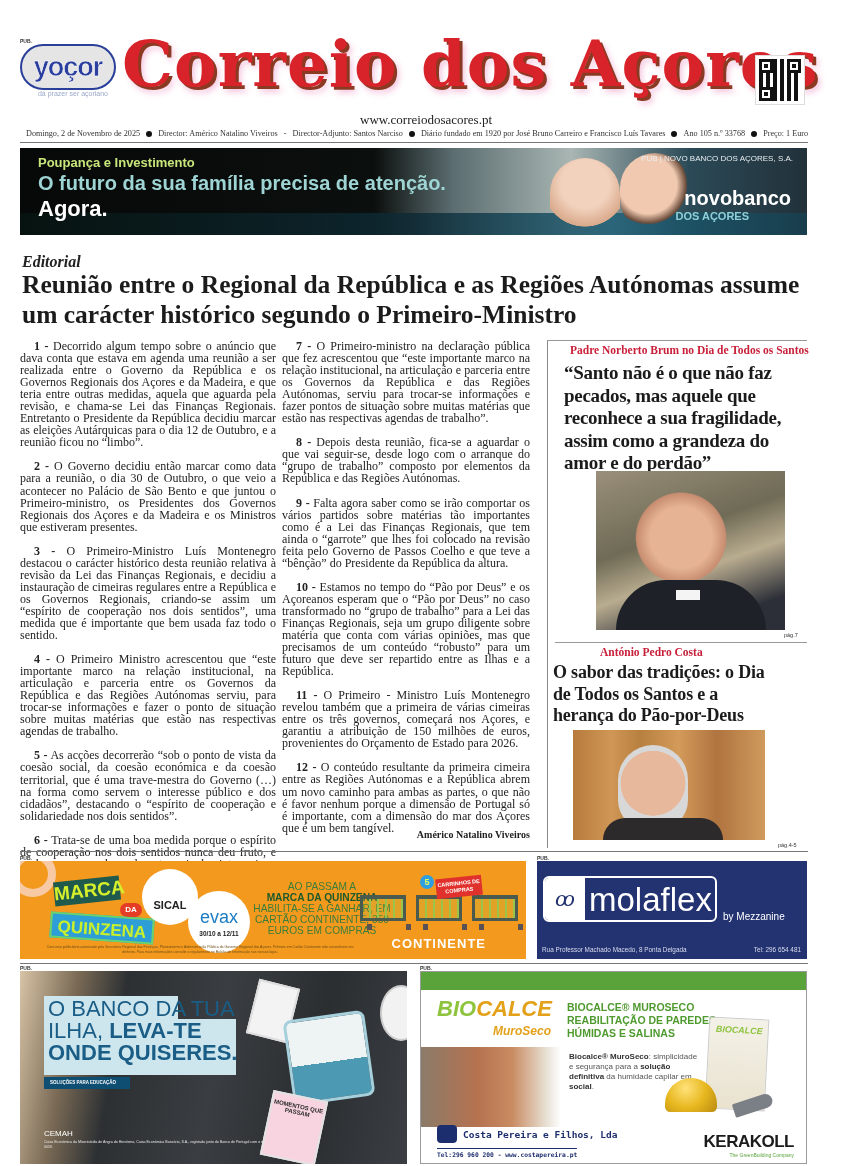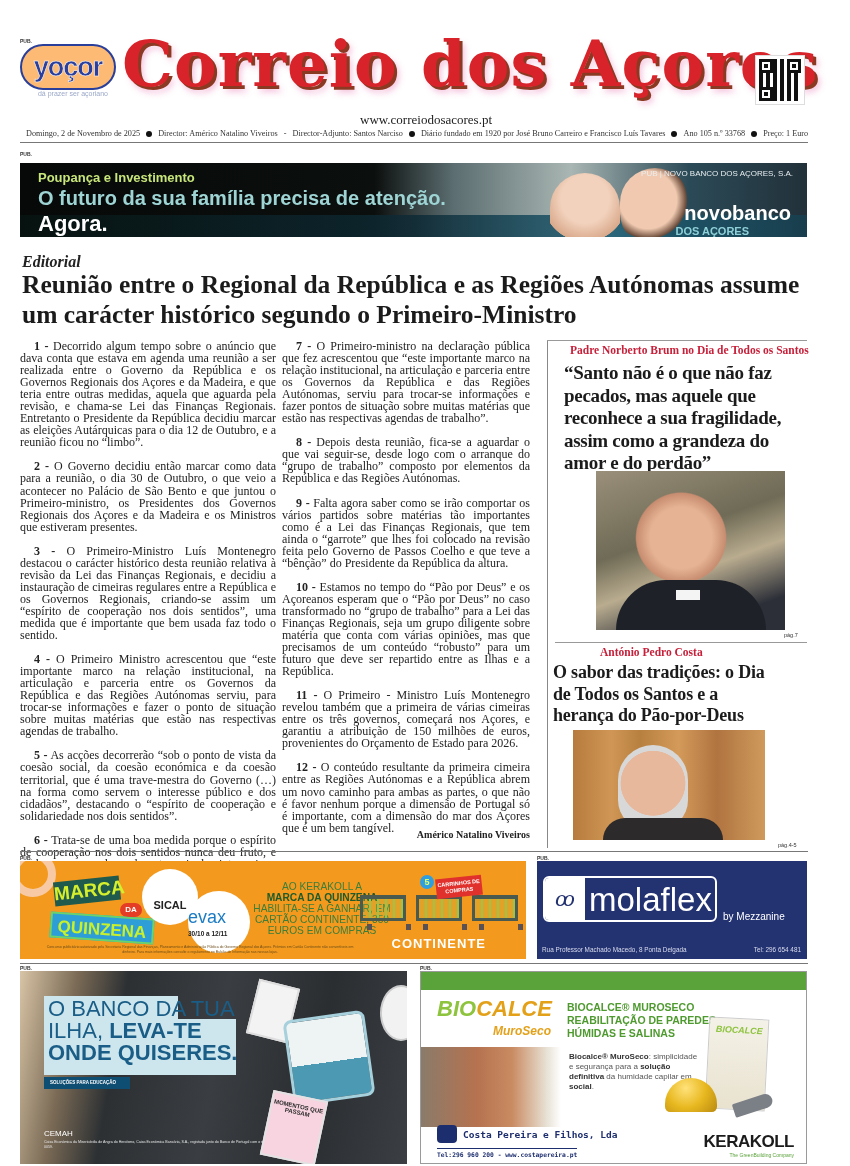--- a/index.html
+++ b/index.html
@@ -2,36 +2,36 @@
 <html><head>
 <meta charset="utf-8">
 <style>
   * { box-sizing: border-box; margin: 0; padding: 0; }
   html, body { width: 850px; height: 1166px; background: #ffffff; overflow: hidden; }
   body { position: relative; font-family: "Liberation Serif", serif; color: #1b1b1b; }
   .abs { position: absolute; }
   .pub { font-family: "Liberation Sans", sans-serif; font-size: 5px; font-weight: bold; color: #333; }
 
   
-  .yocor-cloud { left: 20px; top: 44px; width: 96px; height: 46px; border: 2px solid #2a3f9a; border-radius: 24px; background: #fdba74; display:flex; align-items:center; justify-content:center; }
+  .yocor-cloud { left: 20px; top: 44px; width: 96px; height: 46px; border: 2px solid #2a3f9a; border-radius: 24px; background: #e5e5e5; display:flex; align-items:center; justify-content:center; }
   .yocor-text { font-family: "Liberation Sans", sans-serif; font-weight: bold; font-size: 27px; color: #2b3f9e; letter-spacing: -1px; -webkit-text-stroke: 0.5px #fff; }
   .yocor-tag { left: 28px; top: 90px; width: 90px; font-family: "Liberation Sans", sans-serif; font-size: 7px; color: #9aa8c8; text-align: center; }
   .masthead-title { left: 122px; top: 26px; width: 620px; font-family: "DejaVu Serif", serif; font-weight: bold; font-size: 64px; color: #d8232a; letter-spacing: 1px; white-space: nowrap; text-shadow: 3px 3px 0 #8a3a22, 5px 6px 6px rgba(230,120,180,0.45); }
   .qr { left: 756px; top: 56px; width: 48px; height: 48px; background:
       repeating-linear-gradient(90deg, #111 0 4px, #fff 4px 7px),
       #fff; border: 3px solid #fff; outline: 1px solid #ddd; }
   .qr .corner { position:absolute; width:14px; height:14px; border:3px solid #111; background:#fff; }
   .qr .corner::after { content:""; position:absolute; left:2px; top:2px; width:4px; height:4px; background:#111; }
   .url { left: 360px; top: 112px; font-size: 13px; color: #222; }
   .dateline { left: 26px; top: 129px; width: 810px; font-size: 8.2px; color: #333; white-space: nowrap; display:flex; gap: 6px; align-items:center; }
   .dot { display:inline-block; width:6px; height:6px; border-radius:50%; background:#111; }
   .rule { left: 20px; width: 788px; height: 1px; background: #777; }
 
   
-  .banner-top { left: 20px; top: 163px; width: 787px; height: 74px; background: linear-gradient(90deg, #060908 0%, #0b0f0d 45%, #5b6d70 55%, #a9b6b3 70%, #2b4a57 85%, #22313a 100%); overflow: hidden; }
+  .banner-top { left: 20px; top: 148px; width: 787px; height: 87px; background: linear-gradient(90deg, #060908 0%, #0b0f0d 45%, #5b6d70 55%, #a9b6b3 70%, #2b4a57 85%, #22313a 100%); overflow: hidden; }
   .banner-top .water { position:absolute; left:0; bottom:0; width:100%; height:22px; background: linear-gradient(90deg, #071411 0%, #0e2a35 50%, #1d5e75 75%, #174050 100%); opacity:.85; }
   .banner-top .kicker { position:absolute; left:18px; top:7px; font-family:"Liberation Sans",sans-serif; font-weight:bold; font-size:13px; color:#c8e67a; }
   .banner-top .headline { position:absolute; left:18px; top:24px; font-family:"Liberation Sans",sans-serif; font-weight:bold; font-size:20px; color:#9ed4d4; white-space:nowrap; }
   .banner-top .agora { position:absolute; left:18px; top:48px; font-family:"Liberation Sans",sans-serif; font-weight:bold; font-size:22px; color:#ffffff; }
   .banner-top .baby { position:absolute; left:530px; top:10px; width:70px; height:75px; border-radius:40px 40px 20px 20px; background: radial-gradient(circle at 50% 35%, #f2d2bd 0 40%, #d9a98b 70%, transparent 71%); }
   .banner-top .man { position:absolute; left:600px; top:5px; width:70px; height:80px; border-radius:35px; background: radial-gradient(circle at 40% 40%, #f0c9b0 0 45%, #6a4b3a 60%, transparent 62%); }
   .banner-top .legal { position:absolute; right:14px; top:6px; font-family:"Liberation Sans",sans-serif; font-size:8px; color:#e8eef0; }
   .banner-top .brand { position:absolute; right:16px; top:40px; font-family:"Liberation Sans",sans-serif; font-weight:bold; font-size:20px; color:#fff; line-height:1; text-align:left; }
   .banner-top .brand-sub { position:absolute; right:58px; top:62px; font-family:"Liberation Sans",sans-serif; font-weight:bold; font-size:11px; color:#8fd0d8; }
 
@@ -59,21 +59,21 @@
   .photo2 { left: 573px; top: 730px; width: 192px; height: 110px; background: linear-gradient(90deg, #b77c3d 0%, #cf9655 20%, #b8803f 35%, #d39a5a 55%, #b07440 75%, #cf9a5c 100%); overflow:hidden; }
   .photo2 .face { position:absolute; left:45px; top:15px; width:70px; height:85px; border-radius: 35px 35px 30px 30px; background: radial-gradient(circle at 50% 45%, #e7b89b 0 55%, #d8d8d8 56%); }
   .photo2 .suit { position:absolute; left:30px; bottom:0; width:120px; height:22px; background:#2d2a2c; border-radius: 30px 30px 0 0; }
 
   
   .ad-continente { left: 20px; top: 861px; width: 506px; height: 98px; background: #f39a1e; overflow:hidden; }
   .marca { position:absolute; left:34px; top:18px; width:66px; height:24px; background:#1f5a4d; transform: rotate(-6deg); font-family:"Liberation Sans",sans-serif; font-weight:bold; font-size:19px; color:#d6ef2c; text-align:center; line-height:24px; }
   .da { position:absolute; left:100px; top:42px; width:22px; height:14px; background:#e53c26; border-radius:7px; font-family:"Liberation Sans",sans-serif; font-weight:bold; font-size:8px; color:#fff; text-align:center; line-height:14px; }
   .quinzena { position:absolute; left:30px; top:54px; width:104px; height:26px; background:#2e9fd6; transform: rotate(4deg); font-family:"Liberation Sans",sans-serif; font-weight:bold; font-size:17px; color:#c9f02a; text-align:center; line-height:26px; border:2px solid #6bd36a; }
   .sical { position:absolute; left:122px; top:8px; width:56px; height:56px; border-radius:50%; background:#fff; font-family:"Liberation Sans",sans-serif; font-weight:bold; font-size:11px; color:#222; display:flex; align-items:flex-end; justify-content:center; padding-bottom:14px; }
-  .evax { position:absolute; left:168px; top:30px; width:62px; height:62px; border-radius:50%; background:#fff; display:flex; flex-direction:column; align-items:flex-start; justify-content:center; }
+  .evax { position:absolute; left:168px; top:30px; width:62px; height:62px; border-radius:50%; background:#fff; display:flex; flex-direction:column; align-items:center; justify-content:center; }
   .evax .e1 { font-family:"Liberation Sans",sans-serif; font-size:18px; color:#1b7cc4; line-height:1; }
   .evax .e2 { font-family:"Liberation Sans",sans-serif; font-weight:bold; font-size:6.5px; color:#222; margin-top:4px; }
   .promo { position:absolute; left:232px; top:20px; width:140px; font-family:"Liberation Sans",sans-serif; font-size:10.2px; line-height:11px; color:#3b7d3a; text-align:center; }
   .promo b { color:#1e5a2a; }
   .carts { position:absolute; left:340px; top:14px; width:160px; height:60px; }
   .cart { position:absolute; top:20px; width:46px; height:26px; border:3px solid #4a5a4f; background: repeating-linear-gradient(90deg, transparent 0 6px, #9ac44a 6px 8px), #9ac44a33; border-top-width:4px; }
   .cart::after { content:""; position:absolute; left:4px; bottom:-12px; width:34px; height:6px; border-left:5px solid #5a5155; border-right:5px solid #5a5155; }
   .five { position:absolute; left:60px; top:0px; width:14px; height:14px; border-radius:50%; background:#2f9ee0; font-family:"Liberation Sans",sans-serif; font-weight:bold; font-size:9px; color:#e7ff5a; text-align:center; line-height:14px; }
   .carrinhos { position:absolute; left:76px; top:2px; width:46px; height:20px; background:#e0312c; font-family:"Liberation Sans",sans-serif; font-weight:bold; font-size:5.5px; color:#fff; text-align:center; line-height:7px; padding-top:3px; transform:rotate(-6deg); }
   .continente-logo { position:absolute; right:40px; bottom:8px; font-family:"Liberation Sans",sans-serif; font-weight:bold; font-size:13px; color:#fff; letter-spacing:1px; }
@@ -210,21 +210,21 @@
   <div class="c-circle"></div>
   <div class="marca">MARCA</div>
   <div class="da">DA</div>
   <div class="quinzena">QUINZENA</div>
   <div class="sical">SICAL</div>
   <div class="evax">
     <span class="e1">evax</span>
     <span class="e2">30/10 a 12/11</span>
   </div>
   <div class="promo">
-    <div>AO KERAKOLL A</div>
+    <div>AO PASSAM A</div>
     <b>MARCA DA QUINZENA</b>
     <div>HABILITA-SE A GANHAR, EM CARTÃO CONTINENTE, 350 EUROS EM COMPRAS</div>
   </div>
   <div class="carts">
     <div class="cart" style="left:0;"></div>
     <div class="cart" style="left:56px;"></div>
     <div class="cart" style="left:112px;"></div>
     <div class="five">5</div>
     <div class="carrinhos">CARRINHOS DE COMPRAS</div>
   </div>

